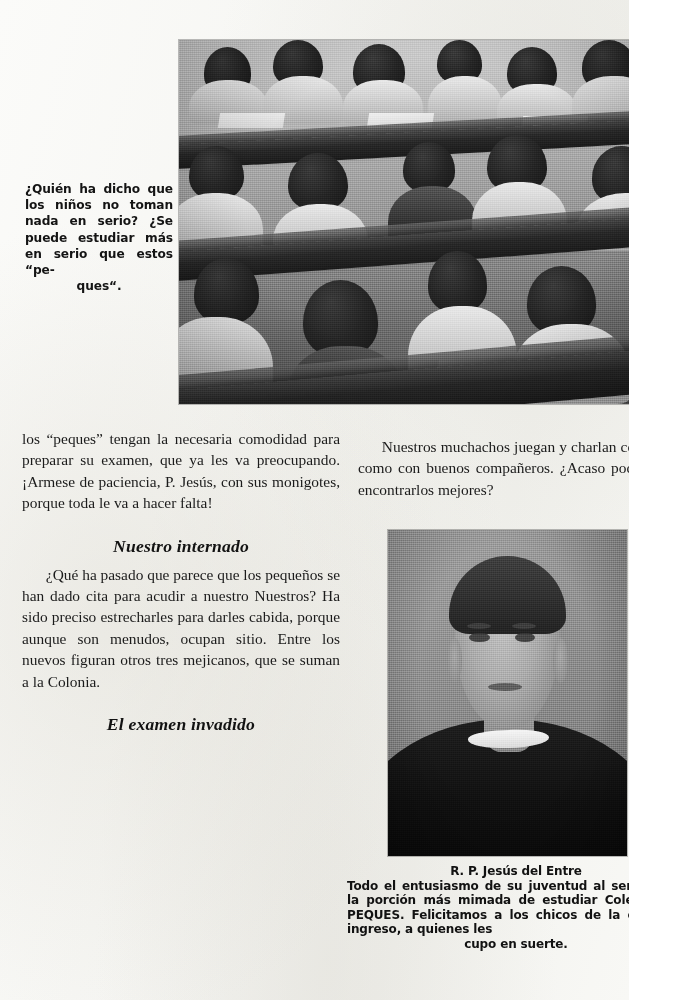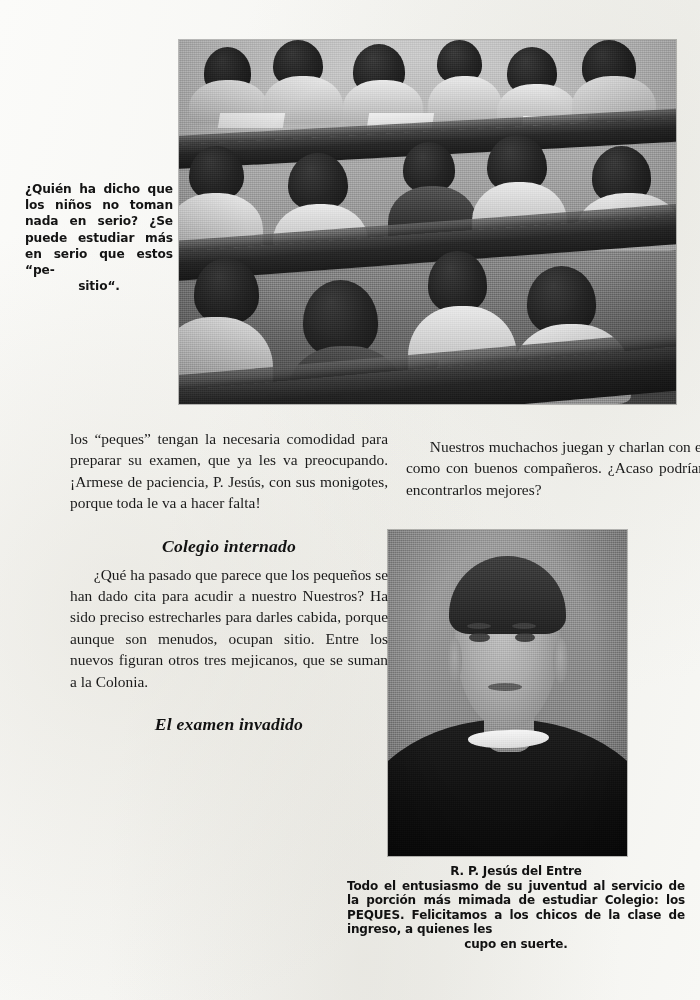--- a/index.html
+++ b/index.html
@@ -2,21 +2,21 @@
 <html><head>
 <meta charset="utf-8">
 <style>
   html, body {
     margin: 0;
     padding: 0;
     background: #ffffff;
   }
   #page {
     position: relative;
-    width: 700px;
+    width: 629px;
     height: 1000px;
     overflow: hidden;
     background: #f8f8f6;
     font-family: "Liberation Serif", serif;
     color: #171717;
   }
   
   #page::before {
     content: "";
     position: absolute;
@@ -174,21 +174,20 @@
     color: #141414;
     letter-spacing: -0.1px;
   }
   .side-caption .lastline { text-align: center; display: block; }
 
   .col {
     font-size: 15.4px;
     line-height: 21.4px;
     text-align: justify;
     color: #1b1b1b;
-    margin-left: 48px;
   }
   #col-left  { left: 22px; top: 428px; width: 318px; }
   #col-right { left: 358px; top: 436px; width: 318px; }
 
   .col p { margin: 0; text-indent: 1.55em; }
   .col p.noindent { text-indent: 0; }
 
   .sec-head {
     font-weight: 700;
     font-style: italic;
@@ -267,26 +266,26 @@
 
     <div class="deskface" style="top:86%; height:5%; transform:rotate(-5deg);"></div>
     <div class="desk" style="top:90%; height:12%; transform:rotate(-5deg);"></div>
 
     <div class="vig"></div>
     <div class="grain"></div>
   </div>
 
   <div class="layer side-caption">
     <span>¿Quién ha dicho que los niños no toman nada en serio? ¿Se puede estudiar más en serio que estos “pe-</span>
-    <span class="lastline">sitio“.</span>
+    <span class="lastline">ques“.</span>
   </div>
 
   <div class="layer col" id="col-left">
     <p class="noindent">los “peques” tengan la necesaria comodidad para preparar su examen, que ya les va preocupando. ¡Armese de paciencia, P. Jesús, con sus monigotes, porque toda le va a hacer falta!</p>
-    <div class="sec-head">Colegio internado</div>
+    <div class="sec-head">Nuestro internado</div>
     <p>¿Qué ha pasado que parece que los pequeños se han dado cita para acudir a nuestro Nuestros? Ha sido preciso estrecharles para darles cabida, porque aunque son menudos, ocupan sitio. Entre los nuevos figuran otros tres mejicanos, que se suman a la Colonia.</p>
     <div class="sec-head">El examen invadido</div>
   </div>
 
   <div class="layer col" id="col-right">
     <p>Nuestros muchachos juegan y charlan con ellos como con buenos compañeros. ¿Acaso podríamos encontrarlos mejores?</p>
   </div>
 
   <div class="photo" id="portrait-photo">
     <div class="p-shoulders"></div>

